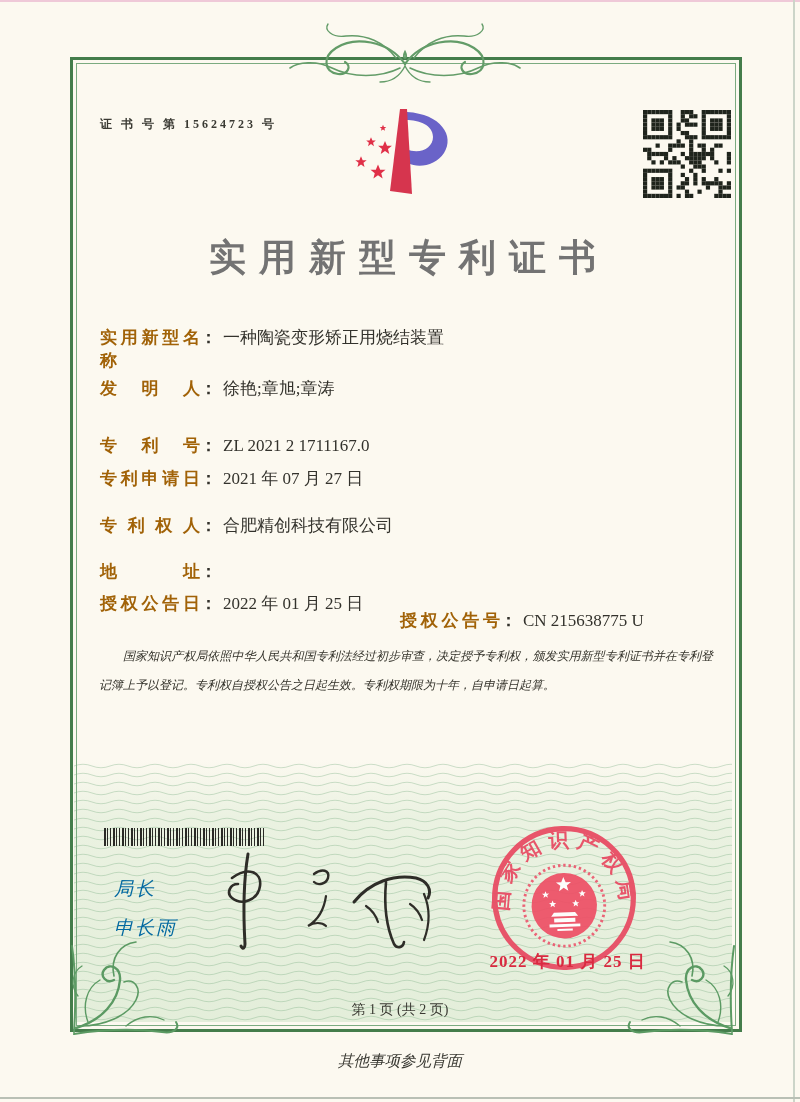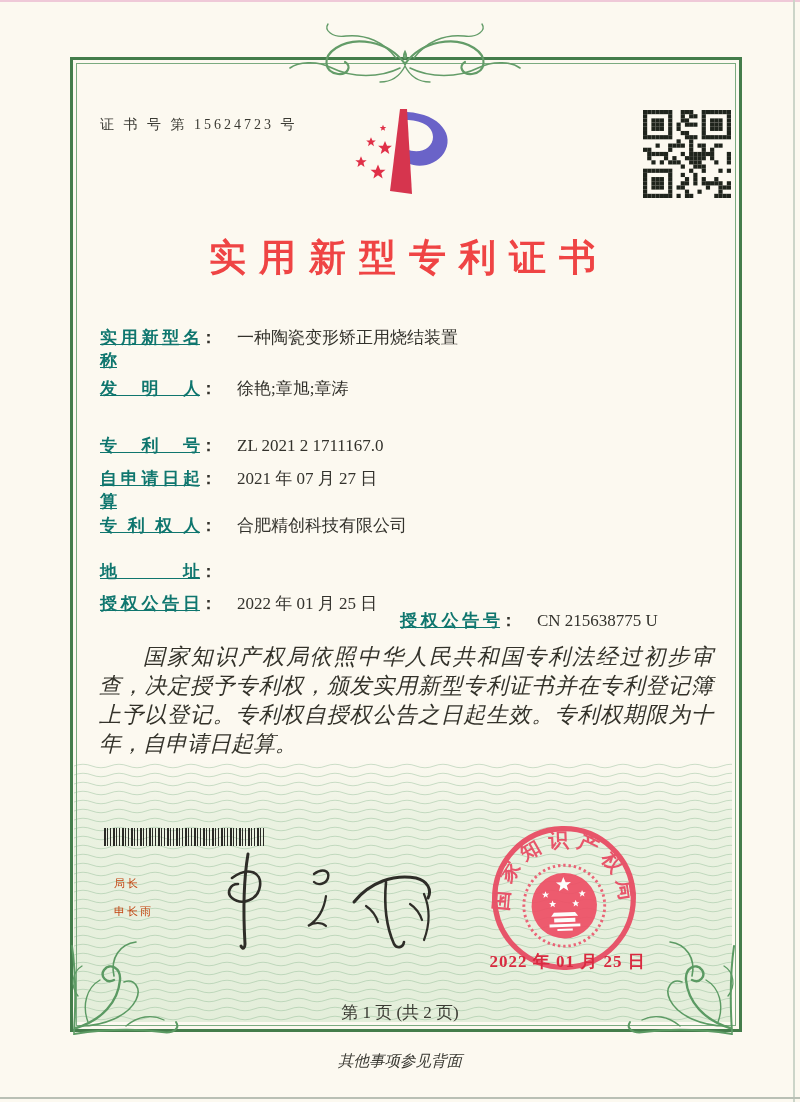--- a/index.html
+++ b/index.html
@@ -17,66 +17,66 @@
   .frame{position:absolute;left:70px;top:57px;width:666px;height:969px;border:3px solid #447d4b;}
   .frame-inner{position:absolute;inset:3px;border:1px solid #7bab80;}
 
   
   .wave-zone{
     position:absolute;left:74px;top:760px;width:658px;height:262px;
     background:linear-gradient(180deg, rgba(226,240,221,0) 0%, rgba(220,236,213,.55) 22%, rgba(214,232,206,.65) 100%);
   }
   .wave-zone svg{position:absolute;inset:0;}
 
-  .cert-number{position:absolute;left:100px;top:116px;font-size:14px;letter-spacing:3px;color:#3a3a33;}
+  .cert-number{position:absolute;left:100px;top:116px;font-size:12px;letter-spacing:3px;color:#3a3a33;font-weight:bold;}
 
   .logo{position:absolute;left:345px;top:106px;width:116px;height:94px;}
   .qr{position:absolute;left:643px;top:110px;width:88px;height:88px;}
 
   .title{
     position:absolute;left:0;top:233px;width:100%;text-align:center;
     font-size:37px;font-weight:bold;letter-spacing:13px;padding-left:18px;box-sizing:border-box;
-    color:#ef4444;
+    color:#737373;
   }
 
   .fields{position:absolute;left:100px;top:326px;width:616px;font-size:17px;}
   .frow{position:absolute;left:0;display:flex;align-items:flex-start;}
   .flabel{
     display:inline-block;width:100px;text-align:justify;text-align-last:justify;
-    font-weight:600;color:#0f766e;flex:none;text-decoration:underline;
+    font-weight:600;color:#a16207;flex:none;
   }
   .fcolon{flex:none;font-weight:600;}
-  .fvalue{margin-left:20px;max-width:452px;line-height:23px;}
+  .fvalue{margin-left:6px;max-width:452px;line-height:23px;}
   .frow2{position:absolute;display:flex;align-items:center;}
 
   .body-text{
     position:absolute;left:99px;top:642px;width:614px;
-    font-size:22px;line-height:29px;font-style:italic;color:#33322a;
+    font-size:12px;line-height:29px;font-style:italic;color:#33322a;
     text-align:justify;
   }
   .body-text p{margin:0;text-indent:2em;}
 
   .barcode{
     position:absolute;left:104px;top:828px;width:161px;height:18px;
     background:
       repeating-linear-gradient(90deg,#2a2a26 0 1px,transparent 1px 3px),
       repeating-linear-gradient(90deg,#2a2a26 0 2px,transparent 2px 9px);
   }
 
-  .commissioner{position:absolute;left:114px;top:876px;font-size:11px;color:#c2410c;}
+  .commissioner{position:absolute;left:114px;top:876px;font-size:19px;color:#0369a1;font-style:italic;}
   .commissioner div{margin-bottom:13px;letter-spacing:2px;}
   .signature{position:absolute;left:218px;top:848px;width:230px;height:108px;}
 
   .seal{position:absolute;left:487px;top:821px;width:154px;height:154px;opacity:.93;transform:rotate(-2deg);}
   .seal-date{
     position:absolute;left:470px;top:950px;width:195px;text-align:center;
     font-size:17px;color:#d92a40;letter-spacing:1px;font-weight:600;
   }
 
-  .page-footer{position:absolute;left:0;top:1001px;width:100%;text-align:center;font-size:17px;color:#3a3a33;}
+  .page-footer{position:absolute;left:0;top:1001px;width:100%;text-align:center;font-size:14px;color:#3a3a33;}
   .back-note{position:absolute;left:0;top:1051px;width:100%;text-align:center;font-size:15.5px;font-style:italic;color:#3a3a33;}
 
   .ornament{position:absolute;pointer-events:none;}
 </style>
 </head>
 <body>
 
 <div class="page">
 
   <div class="scan-top-line"></div>
@@ -399,21 +399,21 @@
       <span class="flabel">发明人</span>
         <span class="fcolon">：</span>
       <span class="fvalue">徐艳;章旭;章涛</span>
     </div>
     <div class="frow" style="top:108px">
       <span class="flabel">专利号</span>
         <span class="fcolon">：</span>
       <span class="fvalue">ZL 2021 2 1711167.0</span>
     </div>
     <div class="frow" style="top:141px">
-      <span class="flabel">自申请日起算</span>
+      <span class="flabel">专利申请日</span>
         <span class="fcolon">：</span>
       <span class="fvalue">2021 年 07 月 27 日</span>
     </div>
     <div class="frow" style="top:188px">
       <span class="flabel">专利权人</span>
         <span class="fcolon">：</span>
       <span class="fvalue">合肥精创科技有限公司</span>
     </div>
     <div class="frow" style="top:234px">
       <span class="flabel">地址</span>

